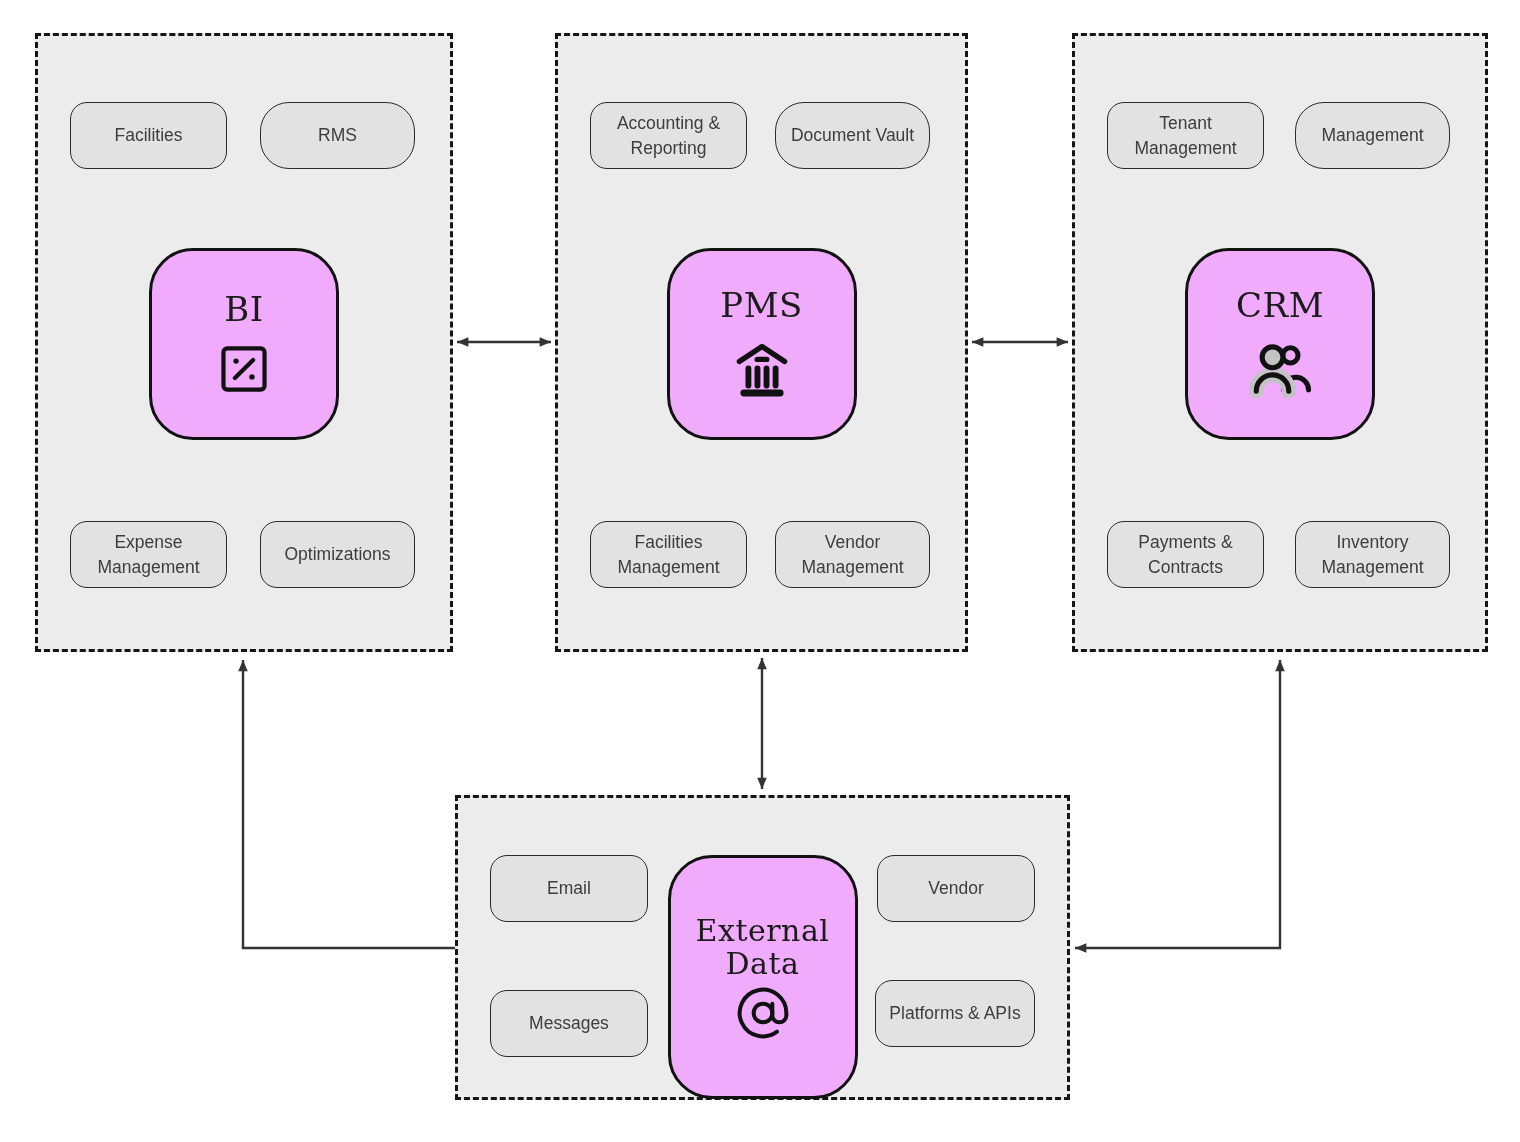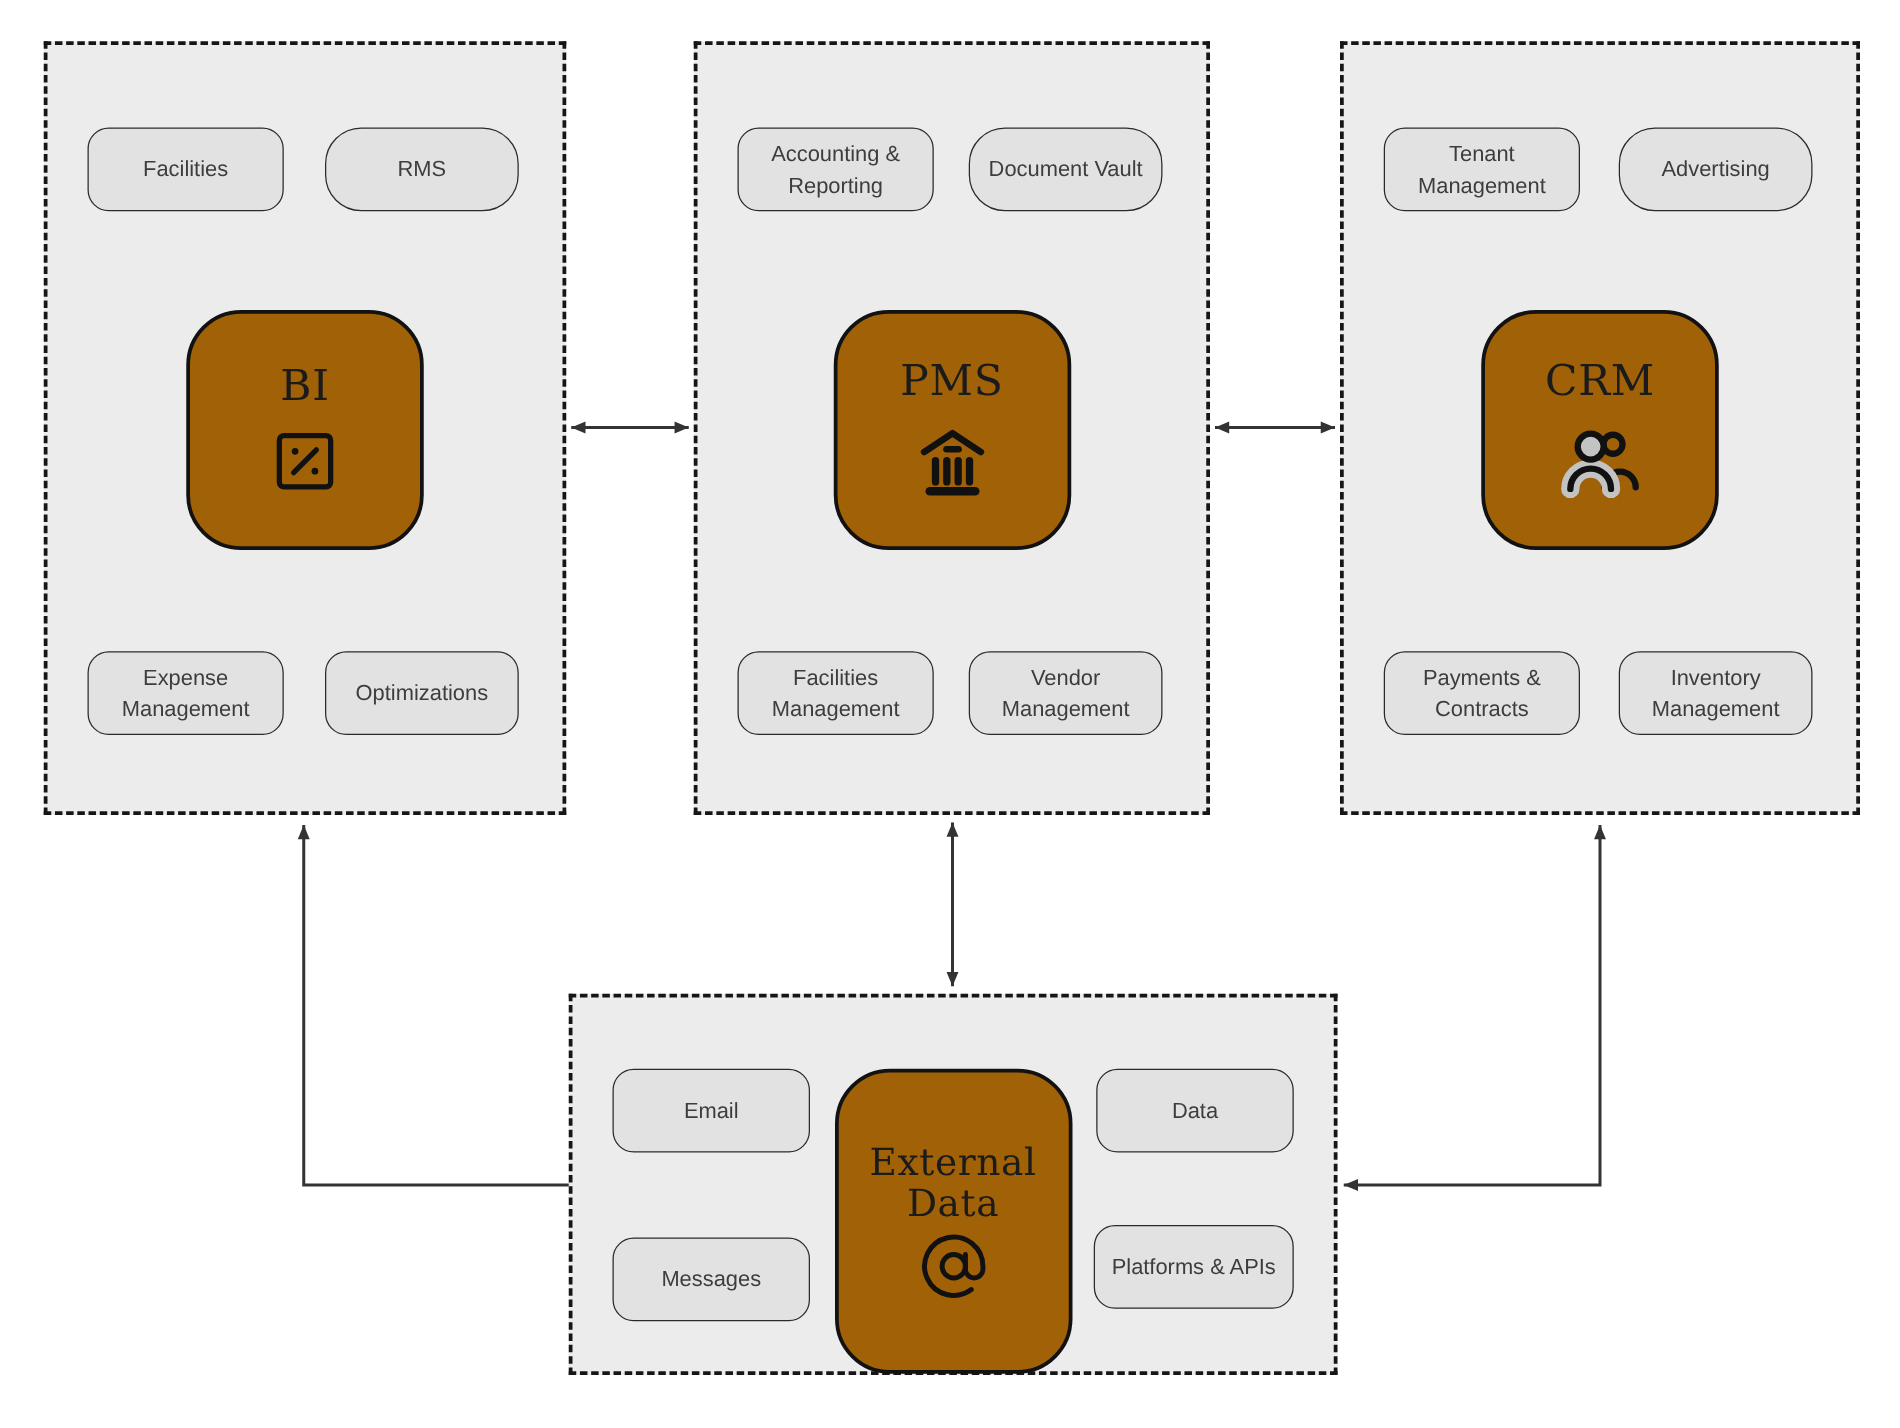--- a/index.html
+++ b/index.html
@@ -30,21 +30,21 @@
   .sec3 .p-bl { left:32px;  top:485px; width:157px; }
   .sec3 .p-br { right:35px; top:485px; width:155px; }
   
   #sec-ext .p-l1 { left:32px;  top:57px;  width:158px; }
   #sec-ext .p-l2 { left:32px;  top:192px; width:158px; }
   #sec-ext .p-r1 { right:32px; top:57px;  width:158px; }
   #sec-ext .p-r2 { right:32px; top:182px; width:160px; }
 
   .core {
     position:absolute; box-sizing:border-box;
-    background:#a16207; border:3.5px solid #121212; border-radius:44px;
+    background:#f0abfc; border:3.5px solid #121212; border-radius:44px;
     display:flex; flex-direction:column; align-items:center; justify-content:center;
     gap:13px;
   }
   .sec3 .core    { left:50%; transform:translateX(-50%); top:212px; width:190px; height:192px; }
   #sec-ext .core { left:50%; transform:translateX(-50%); top:57px;  width:190px; height:244px; gap:5px; }
 
   .core-title {
     font-family:"DejaVu Serif", serif; font-size:34px; font-weight:500;
     color:#1b1b1b; text-align:center; line-height:1.1; letter-spacing:0.5px;
     padding:0 14px;
@@ -108,21 +108,21 @@
     <div class="pill p-br">
       <span>Vendor Management</span>
     </div>
   </div>
 
   <div class="section sec3" id="sec-crm">
     <div class="pill p-tl">
       <span>Tenant Management</span>
     </div>
     <div class="pill p-tr">
-      <span>Advertising</span>
+      <span>Management</span>
     </div>
     <div class="core">
       <div class="core-title">CRM</div>
       <svg class="icon" width="64" height="64" viewBox="0 0 24 24" fill="none" stroke="#111" stroke-width="1.9" stroke-linecap="round" stroke-linejoin="round">
         <circle cx="15.9" cy="6.9" r="2.85"></circle>
         <path d="M13.3 19.8 a4.7 4.7 0 0 1 9.4 0"></path>
         <path d="M3.1 20.3 a6.1 6.1 0 0 1 12.2 0" stroke="#c3c3c3" stroke-width="5.5"></path>
         <path d="M3.1 20.3 a6.1 6.1 0 0 1 12.2 0"></path>
         <circle cx="9.2" cy="7.6" r="3.9" fill="#c3c3c3"></circle>
       </svg>
@@ -143,21 +143,21 @@
       <span>Messages</span>
     </div>
     <div class="core">
       <div class="core-title">External Data</div>
       <svg class="icon" width="56" height="56" viewBox="0 0 24 24" fill="none" stroke="#111" stroke-width="1.7" stroke-linecap="round" stroke-linejoin="round">
         <circle cx="12" cy="12" r="4"></circle>
         <path d="M16 8v5a3 3 0 0 0 6 0v-1a10 10 0 1 0-4 8"></path>
       </svg>
     </div>
     <div class="pill p-r1">
-      <span>Data</span>
+      <span>Vendor</span>
     </div>
     <div class="pill p-r2">
       <span>Platforms &amp; APIs</span>
     </div>
   </div>
 
   <svg class="overlay" width="1520" height="1142" viewBox="0 0 1520 1142">
     <defs>
       <marker id="ah" viewBox="0 0 12 12" refX="11.5" refY="6" markerWidth="13" markerHeight="13" markerUnits="userSpaceOnUse" orient="auto-start-reverse">
         <path d="M1 1.6 L11.5 6 L1 10.4 Z" fill="#333"></path>

